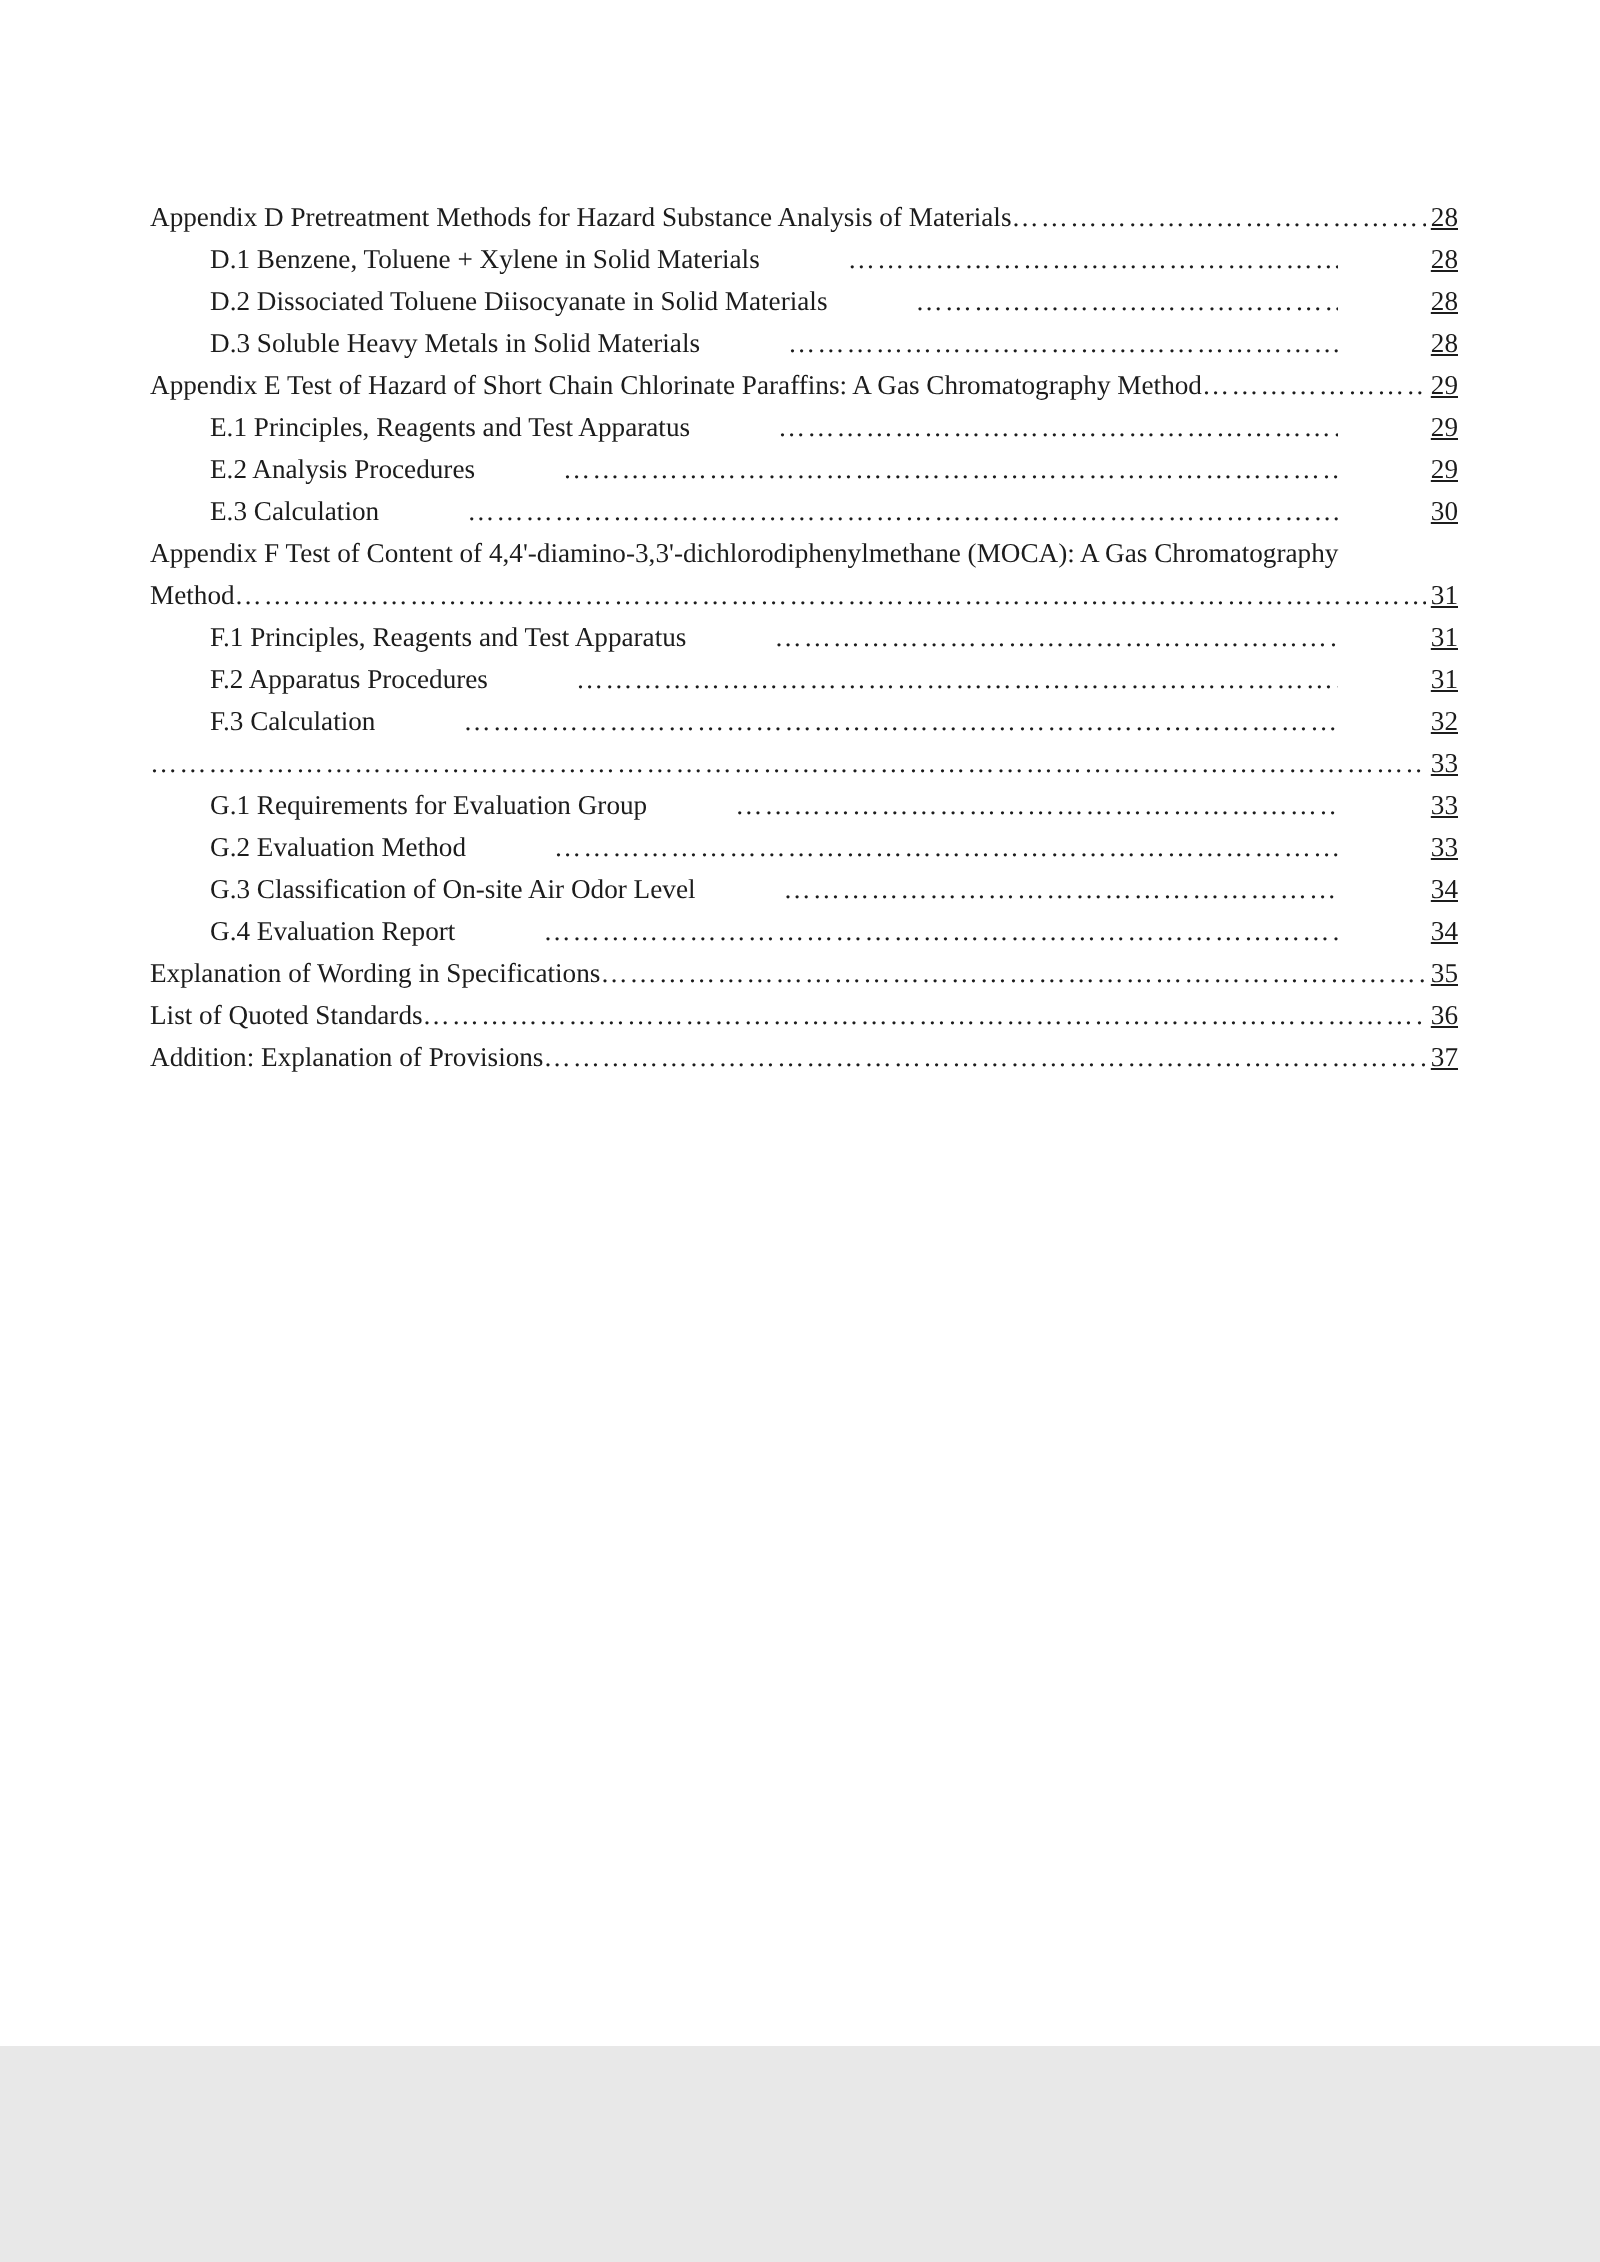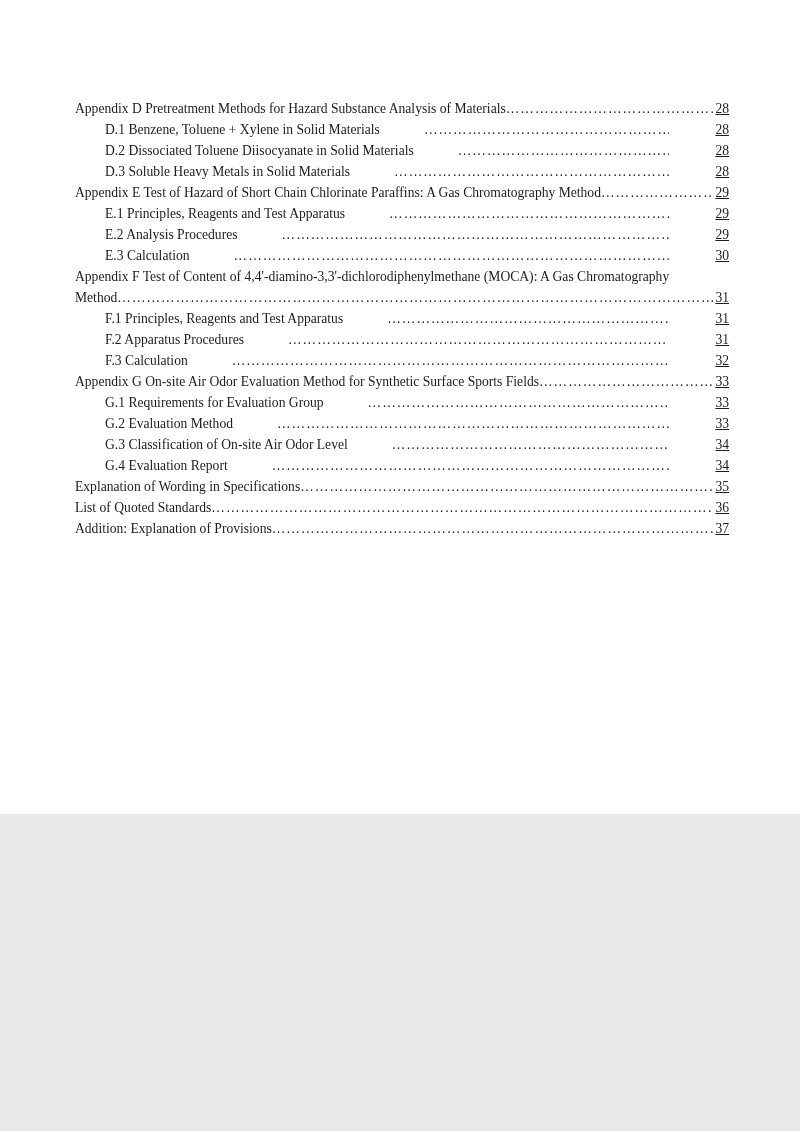--- a/index.html
+++ b/index.html
@@ -3,21 +3,21 @@
 <meta charset="utf-8">
 <style>
   html, body {
     margin: 0;
     padding: 0;
     background: #e8e8e8;
   }
   .page {
     position: relative;
     width: 800px;
-    height: 814px;
+    height: 1023px;
     margin: 0 auto;
     background: #ffffff;
     font-family: "Liberation Serif", "DejaVu Serif", serif;
     color: #1c1c1c;
     overflow: hidden;
   }
   .toc {
     position: absolute;
     top: 98px;
     left: 75px;
@@ -126,21 +126,20 @@
     <span class="toc-page">31</span>
   </div>
 
   <div class="toc-row level-2">
     <span class="toc-text">F.3 Calculation</span>
     <span class="toc-leader">…………………………………………………………………………………………………………………………………………………………………………………………………………………………………………………………………………………………………………………………………………………………</span>
     <span class="toc-page">32</span>
   </div>
 
   <div class="toc-row level-1">
-    <span class="toc-text">Appendix G On-site Air Odor Evaluation Method for Synthetic Surface Sports Fields</span>
     <span class="toc-leader">…………………………………………………………………………………………………………………………………………………………………………………………………………………………………………………………………………………………………………………………………………………………</span>
     <span class="toc-page">33</span>
   </div>
 
   <div class="toc-row level-2">
     <span class="toc-text">G.1 Requirements for Evaluation Group</span>
     <span class="toc-leader">…………………………………………………………………………………………………………………………………………………………………………………………………………………………………………………………………………………………………………………………………………………………</span>
     <span class="toc-page">33</span>
   </div>
 

